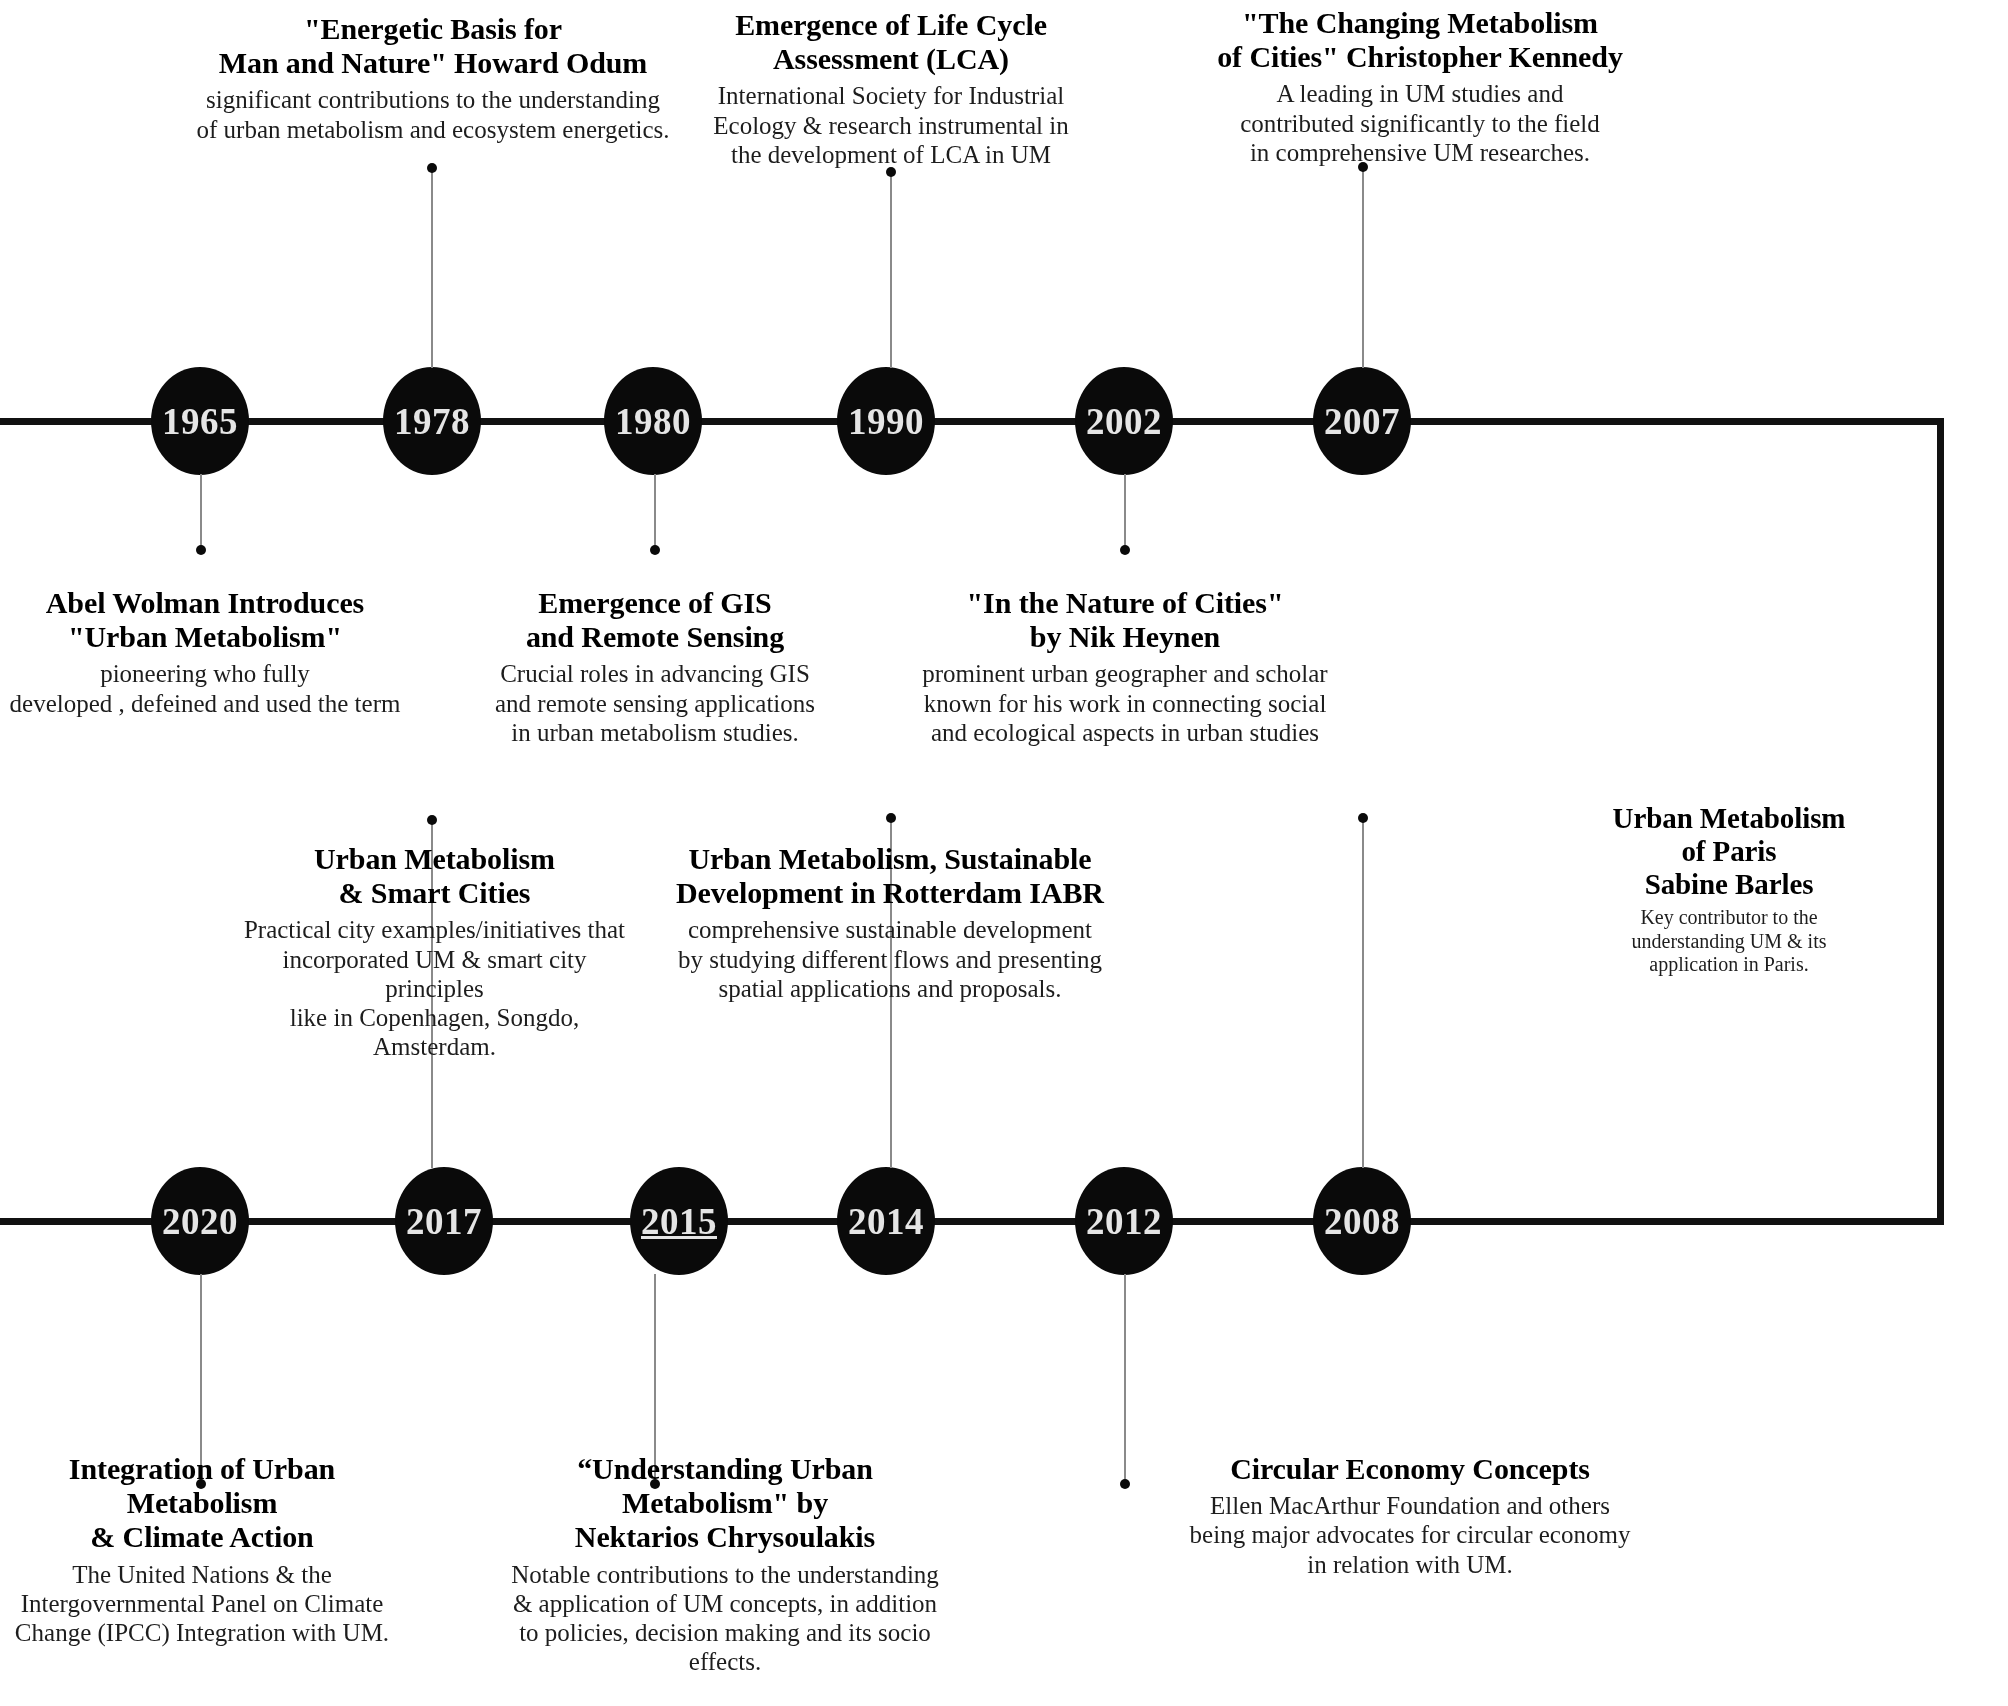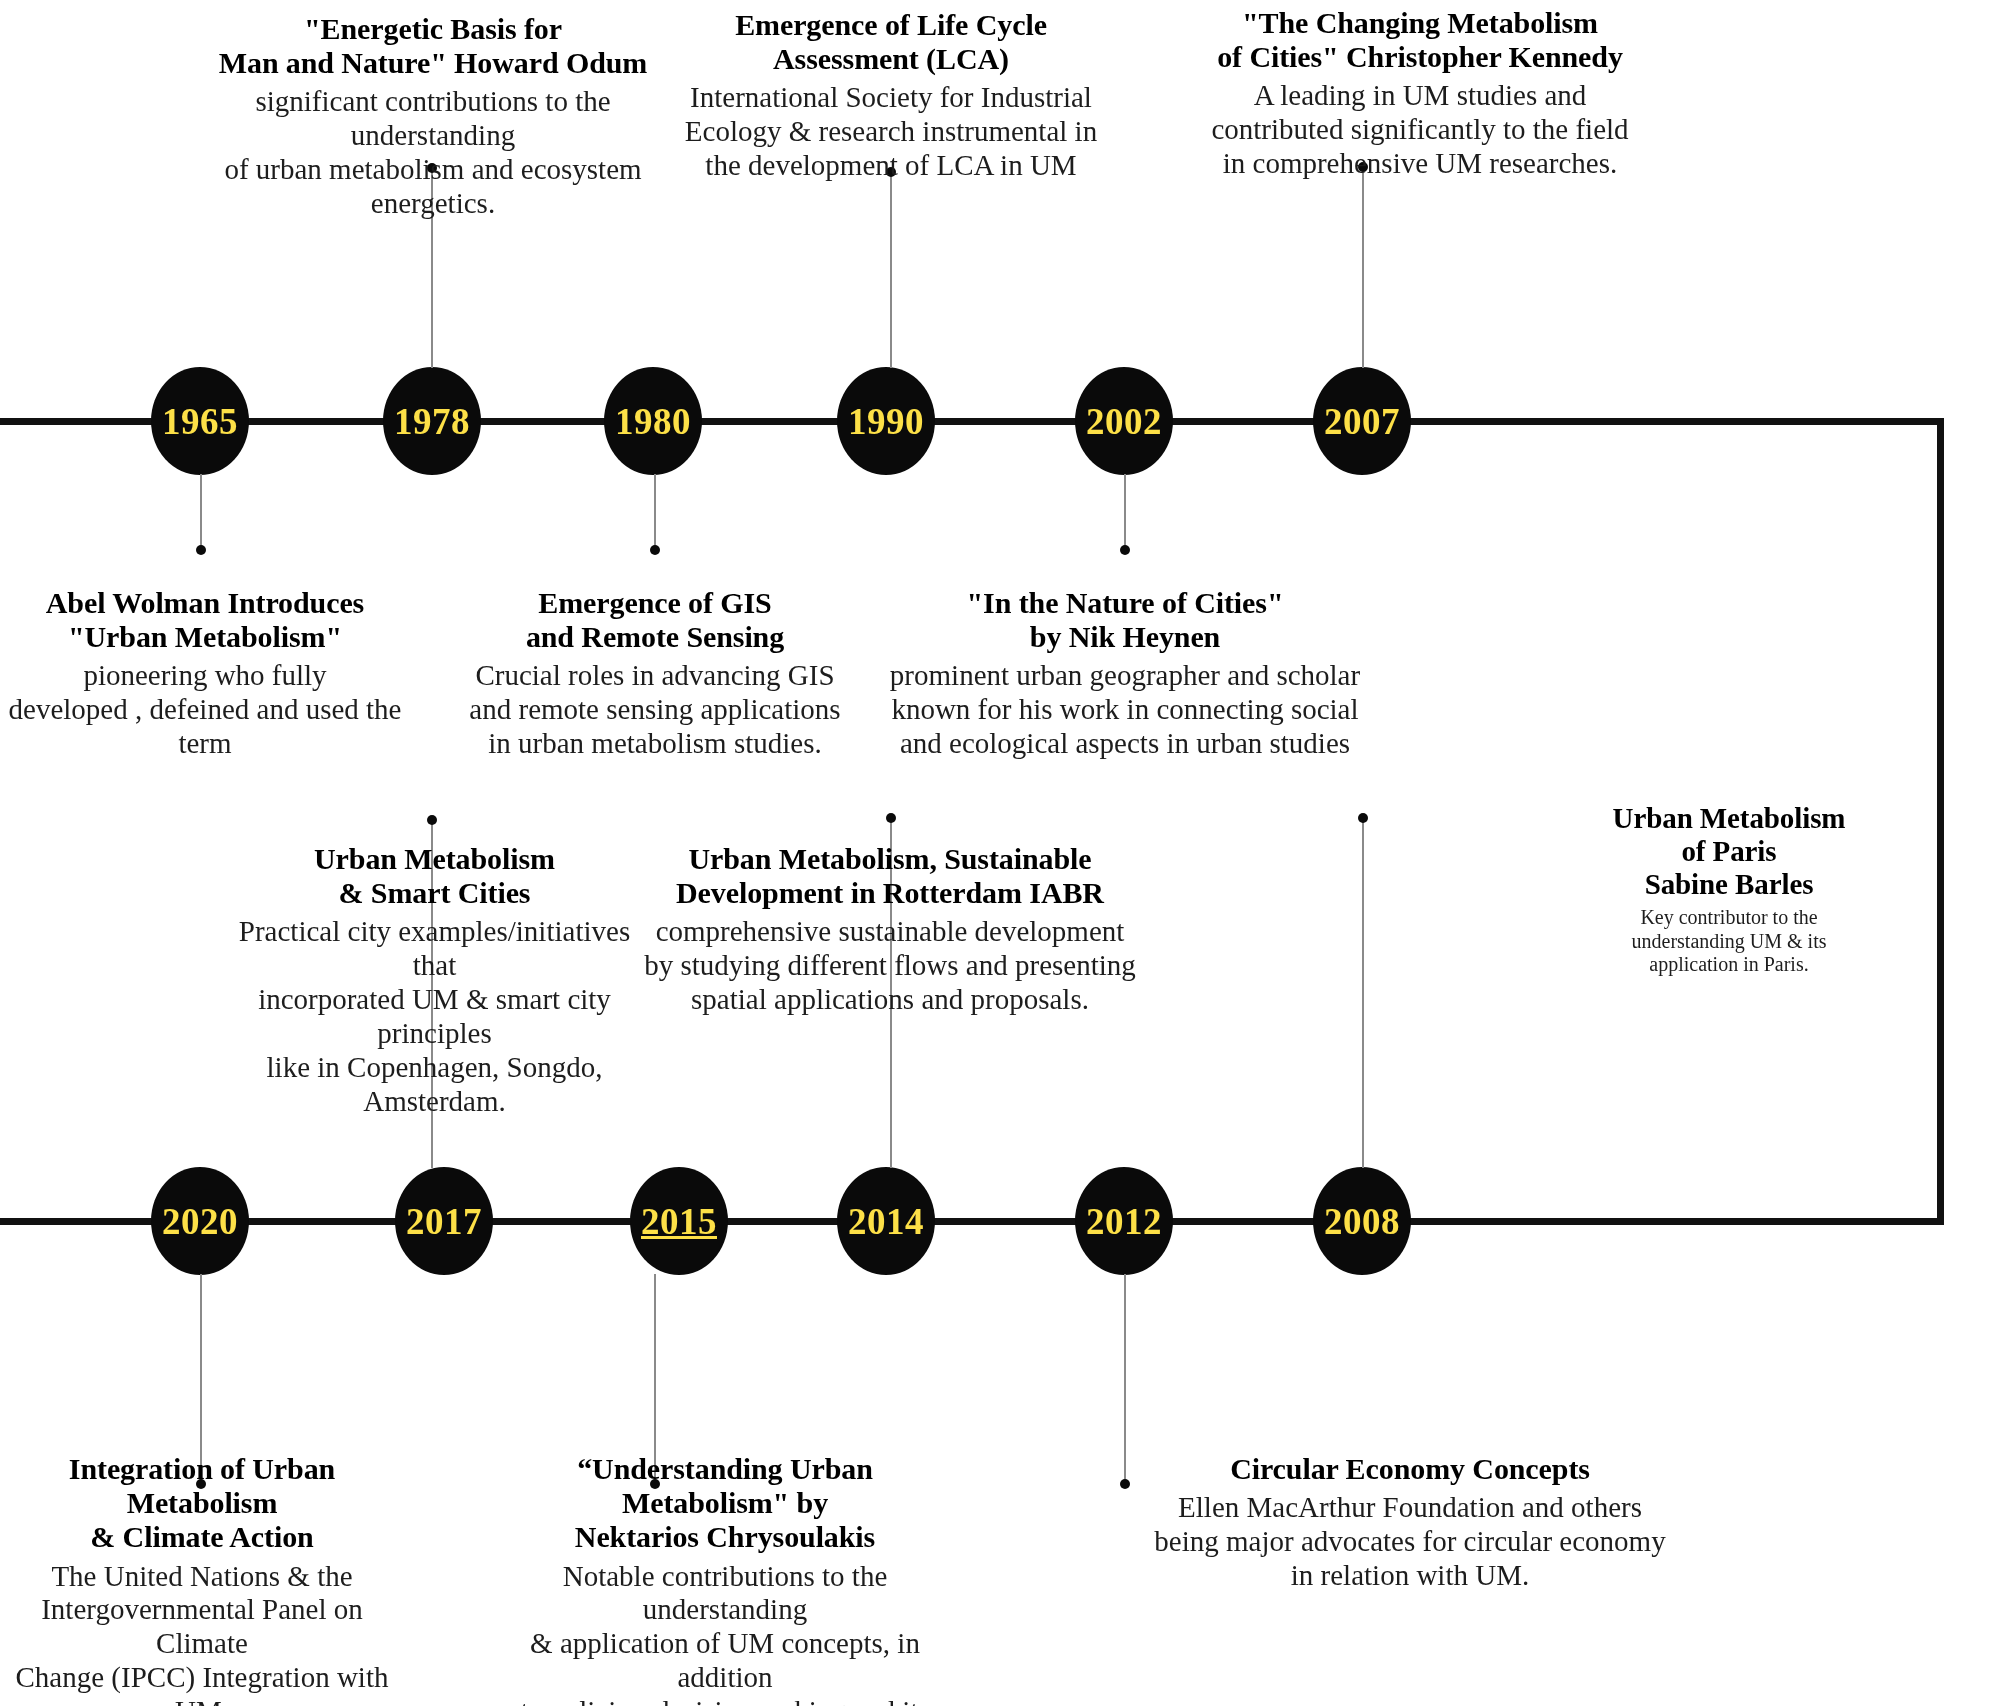--- a/index.html
+++ b/index.html
@@ -39,21 +39,21 @@
   .node{
     position:absolute;
     width:98px;
     height:108px;
     margin-left:-49px;
     border-radius:50%;
     background:#0a0a0a;
     display:flex;
     align-items:center;
     justify-content:center;
-    color:#fde047;
+    color:#e5e5e5;
     font-size:37px;
     font-weight:700;
     letter-spacing:.5px;
     line-height:1;
     font-family:"Liberation Serif","DejaVu Serif",serif;
   }
   .node-top{ top:367px; }
   .node-bottom{ top:1167px; }
 
   
@@ -82,21 +82,21 @@
   .card .title{
     font-weight:700;
     font-size:30px;
     line-height:1.14;
     letter-spacing:-.1px;
     color:#000000;
     white-space:pre-line;
   }
   .card .desc{
     font-weight:400;
-    font-size:29px;
+    font-size:25px;
     line-height:1.17;
     color:#1d1d1d;
     margin-top:5px;
     white-space:pre-line;
   }
   .card.compact .title{ font-size:29px; }
   .card.compact .desc{ font-size:20px; }
 </style>
 </head>
 <body>

